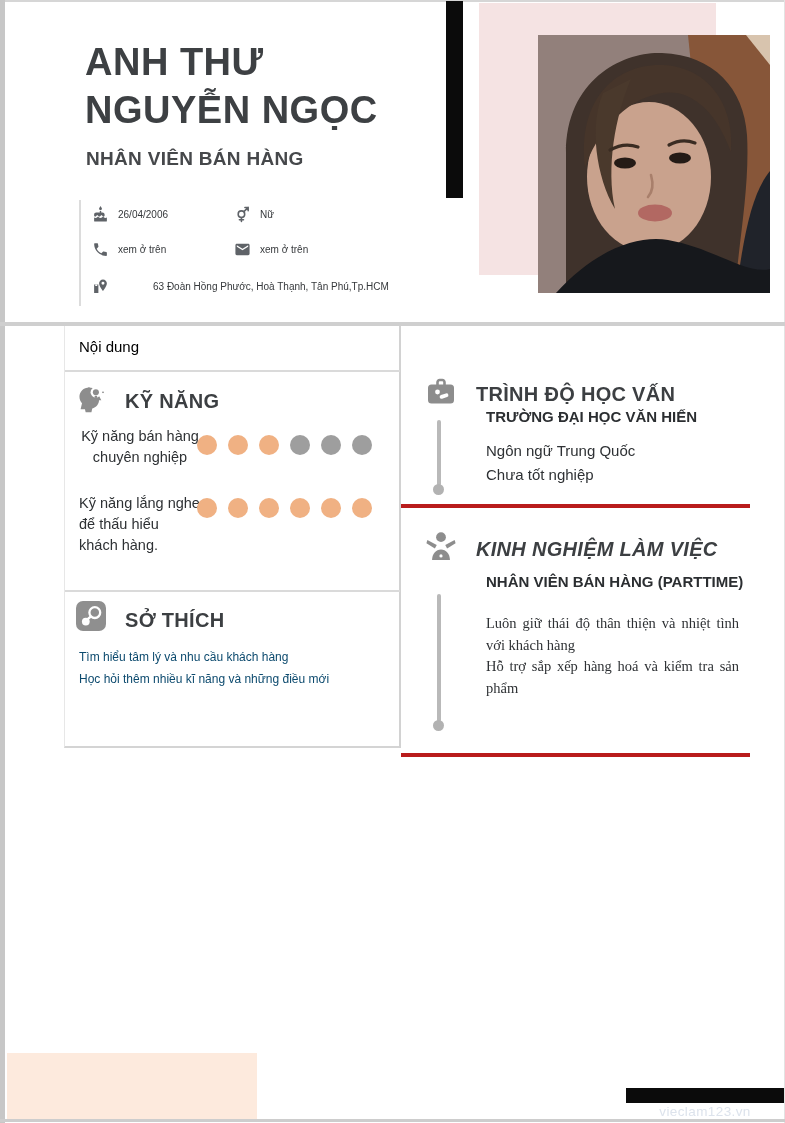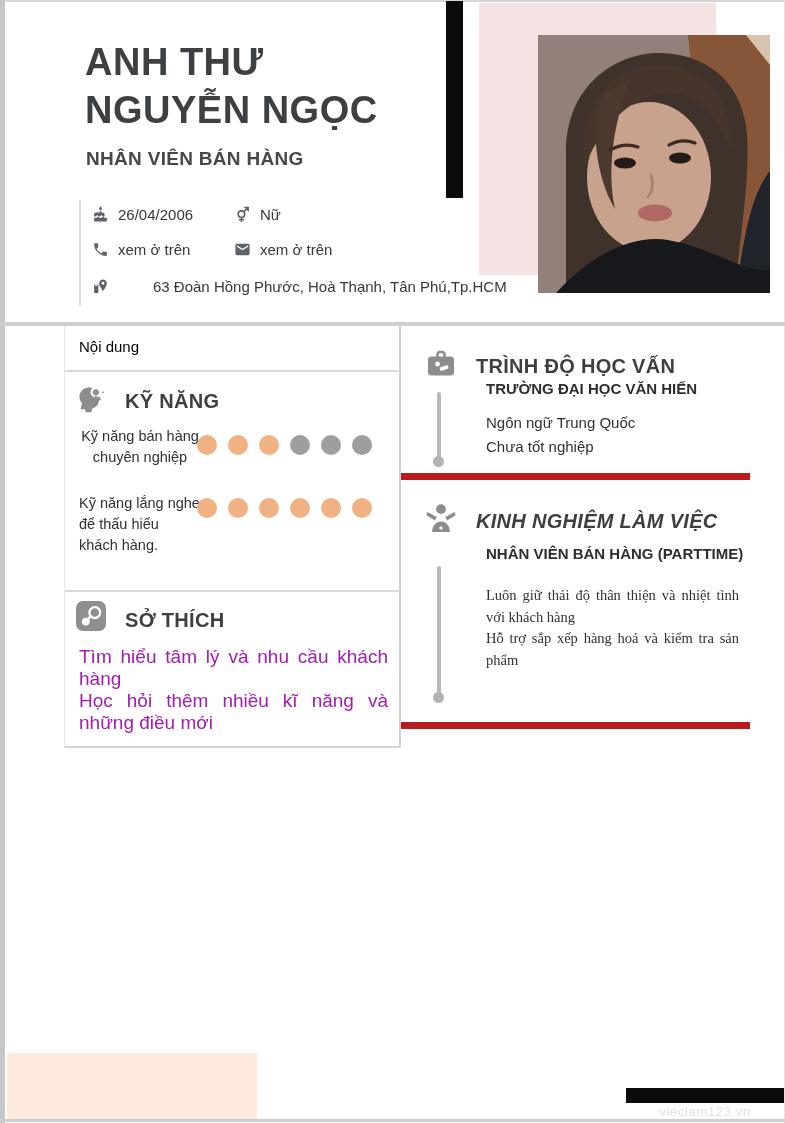--- a/index.html
+++ b/index.html
@@ -16,22 +16,22 @@
   .frame-left   { left:0; top:0; width:5px; height:1123px; background:#c7c7c7; }
   .frame-right  { right:0; top:0; width:1px; height:1123px; background:#e3e3e3; }
   .frame-bottom { left:0; top:1119px; width:785px; height:3px; background:#cdcdcd; }
 
   
   .name { left:85px; top:38px; width:330px; font-size:38px; line-height:48px;
           font-weight:700; color:#3d4043; letter-spacing:.5px; }
   .job-title { left:86px; top:148px; font-size:19px; font-weight:700; color:#46484b; letter-spacing:.3px; }
 
   .contact { left:79px; top:200px; width:380px; height:106px; border-left:2px solid #dcdcdc; }
-  .c-item { position:absolute; display:flex; align-items:flex-start; gap:9px;
-            font-size:15px; color:#35383b; white-space:nowrap; }
+  .c-item { position:absolute; display:flex; align-items:center; gap:9px;
+            font-size:10px; color:#35383b; white-space:nowrap; }
   .c-icon { width:17px; height:17px; display:inline-flex; flex:0 0 auto; }
   .c-icon svg { width:100%; height:100%; }
 
   .black-bar { left:446px; top:1px; width:17px; height:197px; background:#0b0b0b; }
   .pink-rect { left:479px; top:3px; width:237px; height:272px; background:#f5e3e3; }
   .photo { left:538px; top:35px; width:232px; height:258px; overflow:hidden; }
 
   
   .main-divider { left:0; top:322px; width:785px; height:4px; background:#cfcfcf; }
   .v-divider { left:399px; top:326px; width:2px; height:422px; background:#d2d2d2; }
@@ -46,25 +46,25 @@
 
   .sec-icon { position:absolute; width:32px; height:34px; }
   .sec-icon svg { width:100%; height:100%; }
   .sec-title { position:absolute; font-size:20px; font-weight:700; color:#3c3f42; letter-spacing:.3px; }
 
   .skill-label { position:absolute; left:14px; width:122px; font-size:14.5px; line-height:21px; color:#2e3134; }
   .dots { position:absolute; left:132px; display:flex; gap:11px; }
   .dot { width:20px; height:20px; border-radius:50%; }
 
   .hobby-text { position:absolute; left:14px; top:320px; width:309px;
-                font-size:19px; line-height:22px; color:#a21caf; }
+                font-size:12px; line-height:22px; color:#0c4a6e; }
   .hobby-text .para { text-align:justify; }
 
   
-  .card { border-bottom:7px solid #b91c1c; }
+  .card { border-bottom:4px solid #b91c1c;margin-top:28px; }
   .edu-card { left:401px; top:326px; width:349px; height:154px; }
   .exp-card { left:401px; top:482px; width:349px; height:247px; }
   .tl-line { position:absolute; left:36px; width:4px; background:#b9b9b9; border-radius:2px; }
   .tl-dot  { position:absolute; left:32px; width:11px; height:11px; border-radius:50%; background:#b2b2b2; }
   .r-bold  { position:absolute; left:85px; font-size:15px; font-weight:700; color:#2b2e31; white-space:nowrap; }
   .r-text  { position:absolute; left:85px; font-size:15px; color:#2e3134; white-space:nowrap; }
   .exp-details { position:absolute; left:85px; top:103px; width:253px;
                  font-size:14.5px; line-height:21.5px; color:#2e3134;font-family:Liberation Serif, serif; }
   .exp-details .para { text-align:justify; }
 

